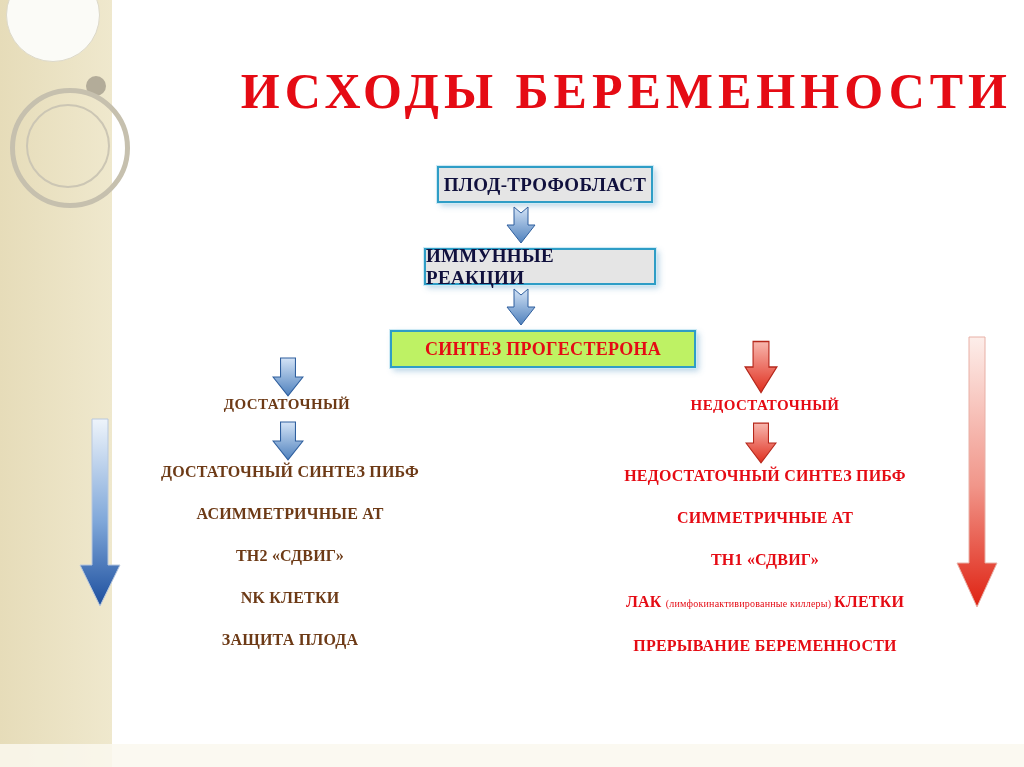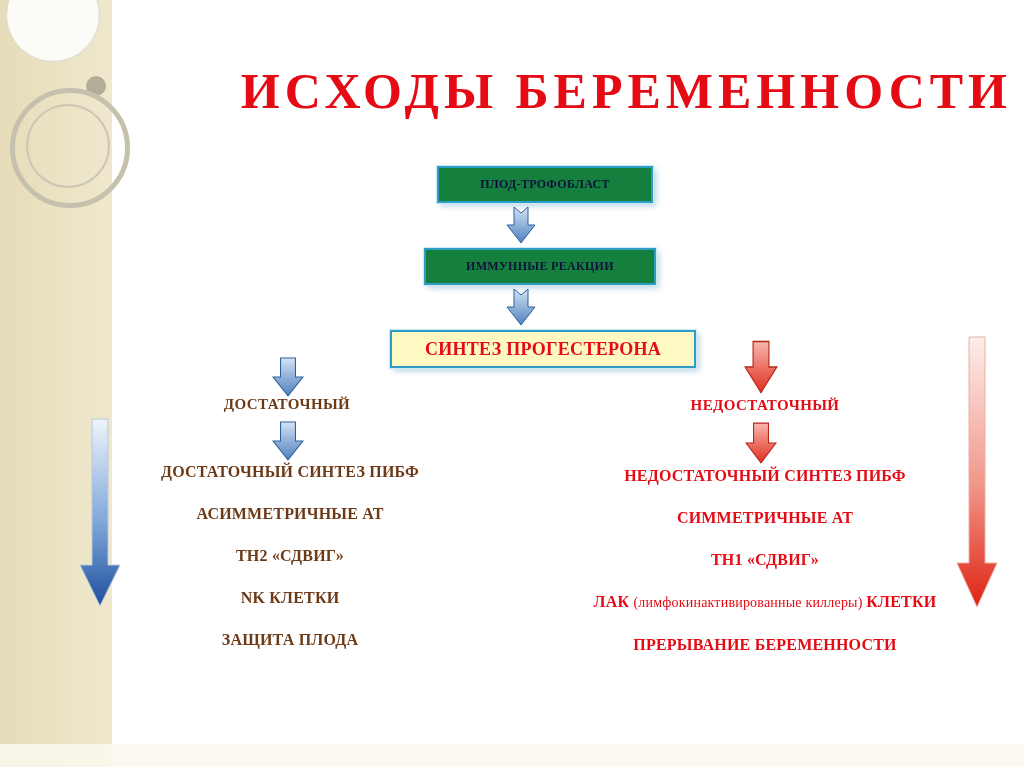--- a/index.html
+++ b/index.html
@@ -13,41 +13,41 @@
   .ring-outer{position:absolute;left:10px;top:88px;width:110px;height:110px;border-radius:50%;
         border:5px solid #c6c0ae;}
   .ring-inner{position:absolute;left:26px;top:104px;width:80px;height:80px;border-radius:50%;
         border:2px solid #ccc6b4;}
   .dot{position:absolute;left:86px;top:76px;width:20px;height:20px;border-radius:50%;background:#b3ac99;}
   .bottom-band{position:absolute;left:0;right:0;top:744px;height:23px;background:rgba(250,248,238,0.85);}
 
   .title{position:absolute;left:112px;top:62px;width:900px;margin:0;text-align:right;
          font-size:50px;font-weight:bold;letter-spacing:5px;color:#e50b14;}
 
-  .flow-box{position:absolute;box-sizing:border-box;border:2px solid #2e9dc6;background:#15803d;
+  .flow-box{position:absolute;box-sizing:border-box;border:2px solid #2e9dc6;background:#e5e5e5;
             display:flex;align-items:center;justify-content:center;font-weight:bold;color:#10103d;
-            font-size:12px;letter-spacing:0.3px;
+            font-size:19px;letter-spacing:0.3px;
             box-shadow:0 0 0 1px #cdeaf5, 3px 3px 6px rgba(100,160,200,0.45);}
   .box1{left:437px;top:166px;width:216px;height:37px;}
-  .box2{left:424px;top:248px;width:232px;height:37px;text-align:right;}
-  .box3{left:390px;top:330px;width:306px;height:38px;background:#fef9c3;color:#e50b14;font-size:18px;}
+  .box2{left:424px;top:248px;width:232px;height:37px;}
+  .box3{left:390px;top:330px;width:306px;height:38px;background:#bef264;color:#e50b14;font-size:18px;}
 
   .arr{position:absolute;}
 
   .branch-label{position:absolute;font-weight:bold;font-size:15px;text-align:center;letter-spacing:0.4px;}
   .brown{color:#6d3a16;}
   .redtxt{color:#e50b14;}
   .label-left{left:167px;top:396px;width:240px;}
   .label-right{left:645px;top:397px;width:240px;}
 
   .col{position:absolute;text-align:center;font-weight:bold;}
   .col .item{margin:0 0 22px 0;line-height:20px;font-size:16px;letter-spacing:0.2px;}
   .col-left{left:130px;top:462px;width:320px;color:#6d3a16;}
   .col-right{left:550px;top:466px;width:430px;color:#e50b14;}
-  .note{font-size:14px;font-weight:normal;}
+  .note{font-size:10px;font-weight:normal;}
 </style>
 </head>
 <body>
 
 <div class="slide">
 
   <svg width="0" height="0" style="position:absolute" aria-hidden="true">
     <defs>
       <linearGradient id="gBlue" x1="0" y1="0" x2="0" y2="1">
         <stop offset="0" stop-color="#d3e3f6"></stop>

